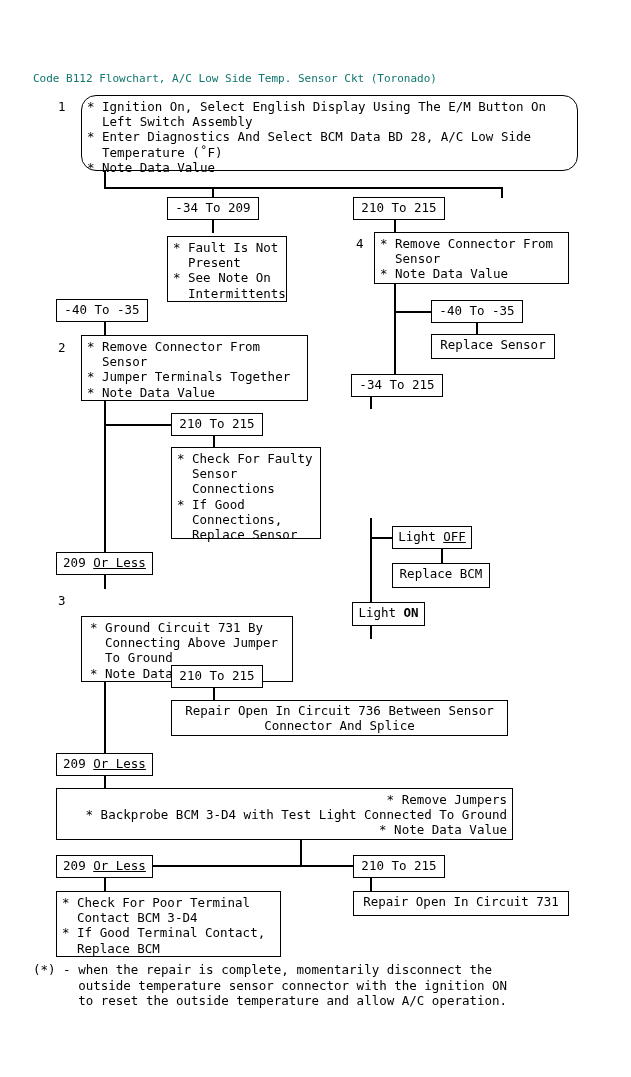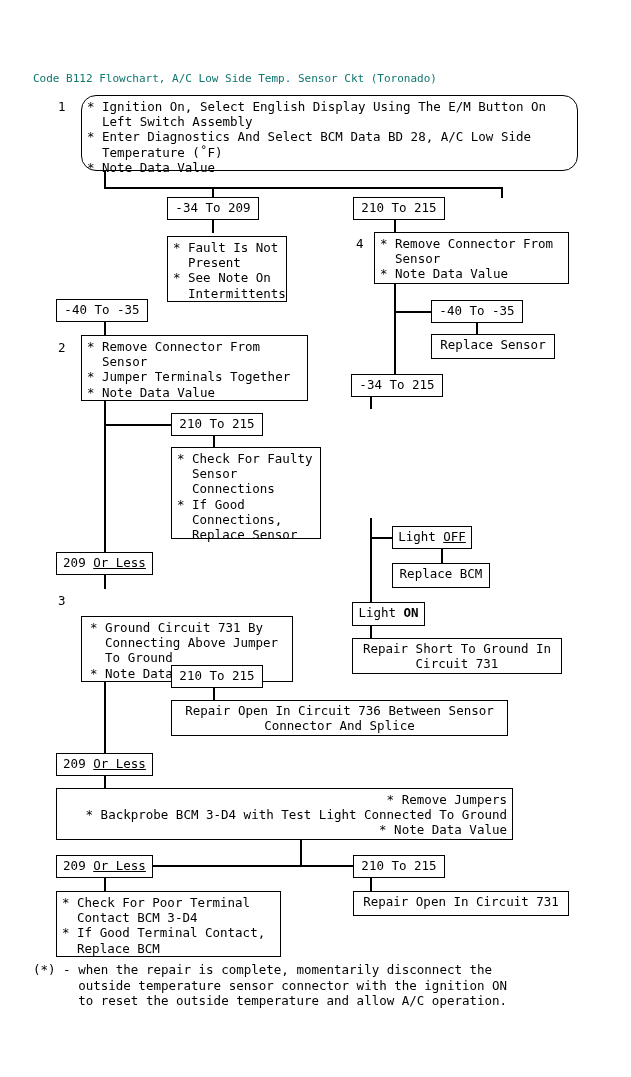--- a/index.html
+++ b/index.html
@@ -105,22 +105,20 @@
 
   <div class="line" style="left:370px; top:518px; width:1.6px; height:86px;"></div>
   <div class="line" style="left:370px; top:537px; width:24px; height:1.6px;"></div>
 
   <div class="box thin" style="left:392px; top:526px; width:80px; height:23px;"><span>Light </span><span class="u">OFF</span></div>
   <div class="line" style="left:441px; top:549px; width:1.6px; height:15px;"></div>
   <div class="box thin" style="left:392px; top:563px; width:98px; height:25px;">Replace BCM</div>
 
   <div class="box thin" style="left:352px; top:602px; width:73px; height:24px;"><span>Light </span><span class="b">ON</span></div>
   <div class="line" style="left:370px; top:626px; width:1.6px; height:13px;"></div>
-  <div class="box thin" style="left:352px; top:638px; width:210px; height:36px;">Repair Short To Ground In
-Circuit 731</div>
 
   <div class="box thin" style="left:56px; top:299px; width:92px; height:23px;">-40 To -35</div>
   <div class="line" style="left:104px; top:322px; width:1.6px; height:13px;"></div>
 
   <div class="step-num" style="left:58px; top:340px;">2</div>
   <div class="box" style="left:81px; top:335px; width:227px; height:66px;">* Remove Connector From
   Sensor
 * Jumper Terminals Together
 * Note Data Value</div>
 

